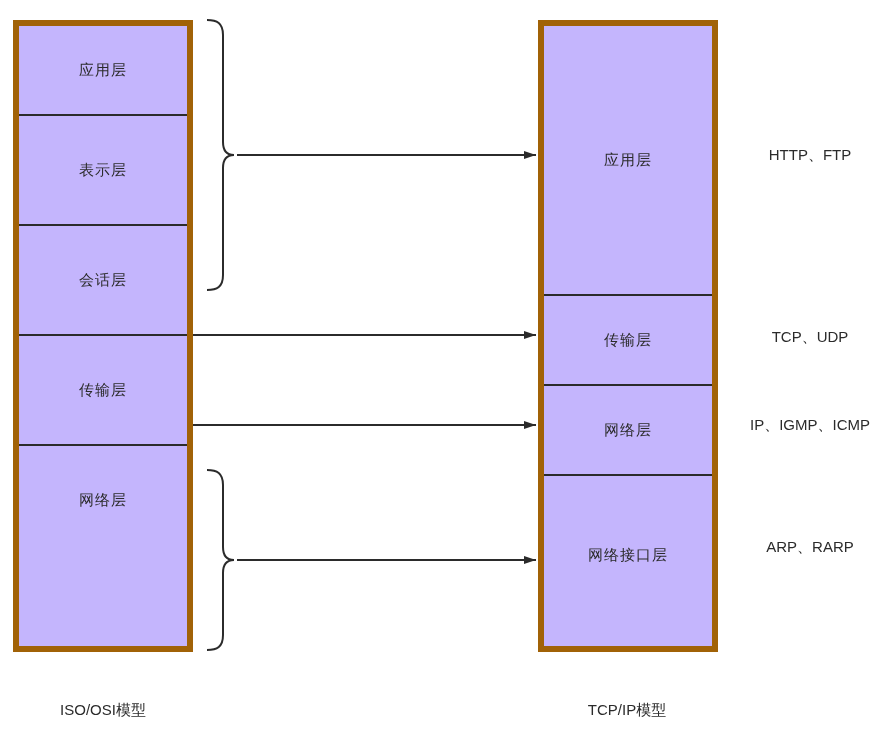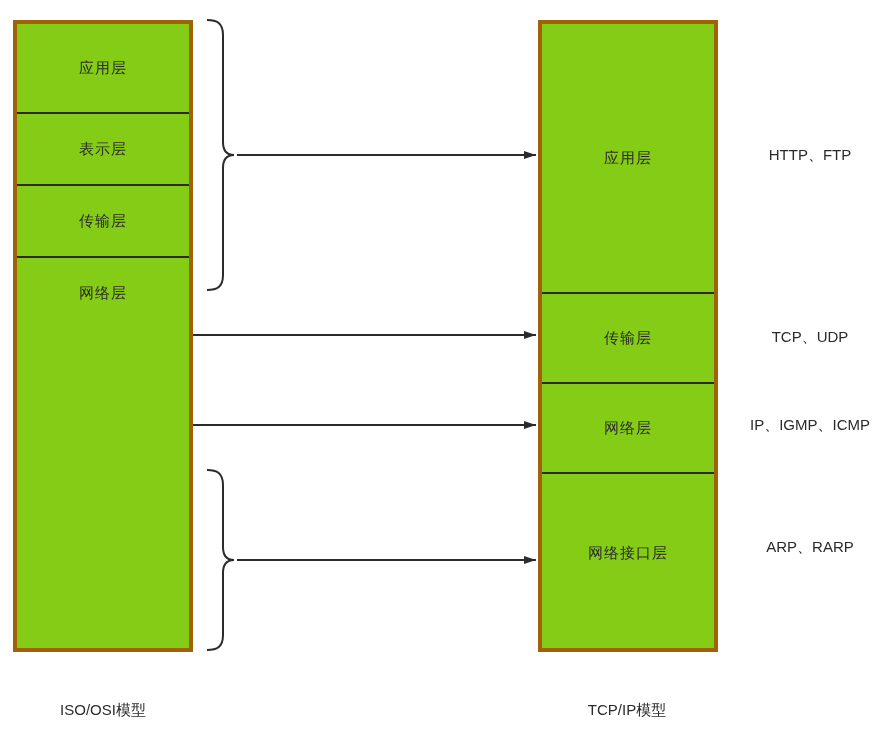--- a/index.html
+++ b/index.html
@@ -11,38 +11,38 @@
     position: relative;
     width: 895px;
     height: 733px;
     background: #ffffff;
     font-family: "Liberation Sans", "DejaVu Sans", sans-serif;
     color: #2b2b2b;
     overflow: hidden;
   }
   .col {
     position: absolute;
-    border: 4px solid #a16207;
+    border: 6px solid #a16207;
     box-sizing: border-box;
-    background: #84cc16;
+    background: #c4b5fd;
   }
   .col-osi  { left: 13px;  top: 20px; width: 180px; height: 632px; }
   .col-tcp  { left: 538px; top: 20px; width: 180px; height: 632px; }
   .box {
     box-sizing: border-box;
     display: flex;
     align-items: center;
     justify-content: center;
     font-size: 15px;
     letter-spacing: 1px;
   }
   .box:not(:first-child) { border-top: 2px solid #2b2b2b; }
   
   .col-osi .box:first-child { height: 88px; }
-  .col-osi .box:not(:first-child) { height: 72px; }
+  .col-osi .box:not(:first-child) { height: 110px; }
   
   .col-tcp .box-app  { height: 268px; }
   .col-tcp .box-trans{ height: 90px; }
   .col-tcp .box-net  { height: 90px; }
   .col-tcp .box-ni   { height: 160px; }
   .overlay {
     position: absolute;
     left: 0; top: 0;
     width: 895px; height: 733px;
     pointer-events: none;
@@ -76,20 +76,23 @@
 <body>
 
 <div class="canvas">
 
   <div class="col col-osi">
     <div class="box">
         <span>应用层</span>
       </div>
     <div class="box">
         <span>表示层</span>
+      </div>
+    <div class="box">
+        <span>会话层</span>
       </div>
     <div class="box">
         <span>传输层</span>
       </div>
     <div class="box">
         <span>网络层</span>
       </div>
   </div>
 
   <div class="col col-tcp">

